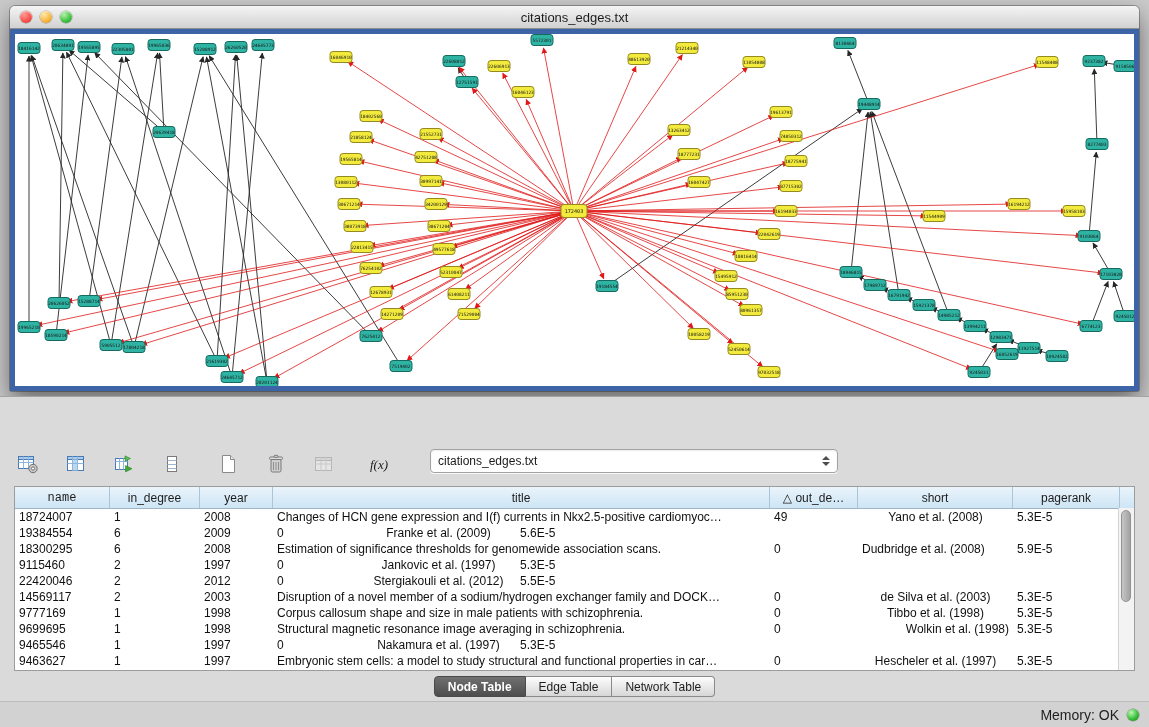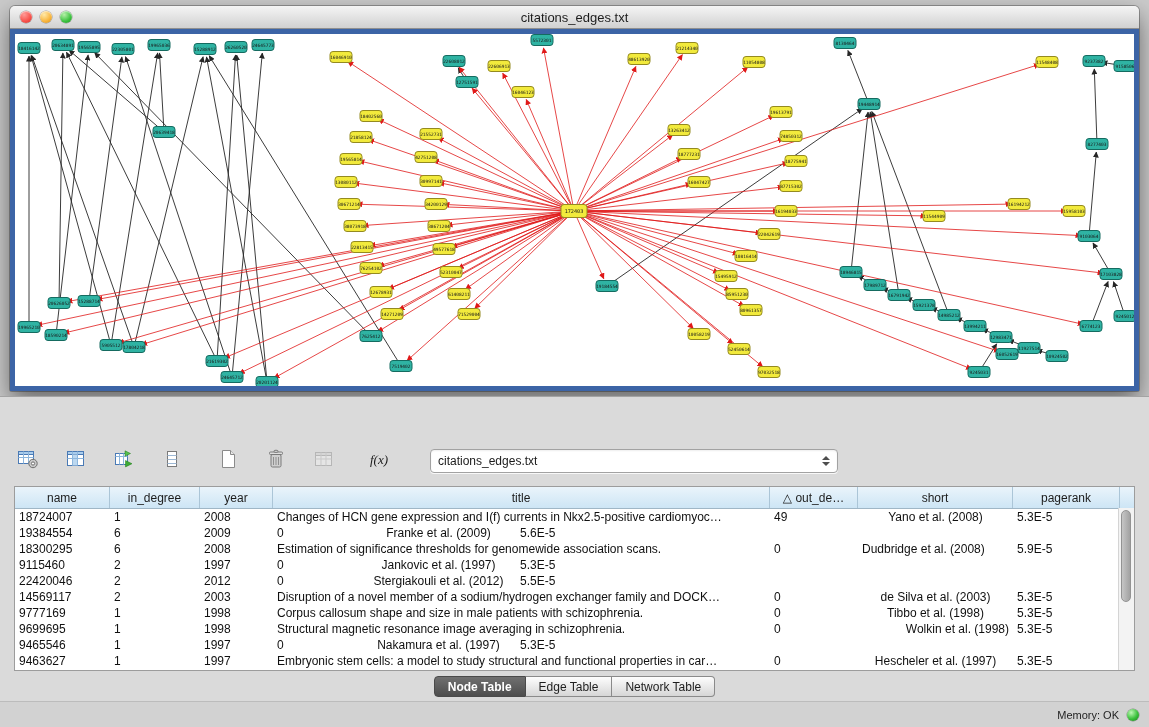--- a/index.html
+++ b/index.html
@@ -31,21 +31,21 @@
                 border-bottom:1px solid #adadad;display:flex;align-items:center;
                 padding:0 10px;position:relative}
   .panel-title{font-size:12px;color:#2e2e2e}
   .grip{position:absolute;left:565px;top:2px;width:14px;height:7px;background:#c4c4c4;
         border:1px solid #9a9a9a;border-radius:2px}
   .panel-actions{margin-left:auto;display:flex;gap:12px;align-items:center}
   .close-ic{font-size:16px;font-weight:bold;color:#2b2b2b;line-height:1}
   .panel-body{position:absolute;top:25px;left:0;right:0;bottom:0;padding:0 14px;box-sizing:border-box}
 
   .toolbar{height:50px;margin-top:14px;display:flex;align-items:center}
-  .tb-icon{width:27px;height:27px;display:flex;align-items:flex-start;justify-content:center;margin-right:21px}
+  .tb-icon{width:27px;height:27px;display:flex;align-items:flex-end;justify-content:center;margin-right:21px}
   .tb-icon svg{width:22px;height:22px}
   .tb-gap{width:8px}
   .net-select{width:392px;height:22px;background:#fff;border:1px solid #a2a2a2;border-radius:4px;
               display:flex;align-items:center;padding:0 7px;font-size:12px;color:#1b1b1b;
               margin-left:16px;box-shadow:0 1px 0 rgba(255,255,255,.8),inset 0 1px 2px rgba(0,0,0,.07)}
   .net-select .val{flex:1;white-space:nowrap;overflow:hidden}
   .sel-arrows{display:flex;flex-direction:column;gap:2px;margin-left:6px}
   .sel-arrows i{width:0;height:0;border-left:4px solid transparent;border-right:4px solid transparent;display:block}
   .sel-arrows .up{border-bottom:4px solid #4e4e4e}
   .sel-arrows .dn{border-top:4px solid #4e4e4e}
@@ -66,21 +66,21 @@
   .tabs{display:flex;justify-content:center;margin-top:5px}
   .tab{height:19px;padding:0 13px;font-size:12px;display:flex;align-items:center;
        border:1px solid #8a8a8a;border-left:none;background:linear-gradient(#fdfdfd,#d6d6d6);color:#1e1e1e}
   .tab:first-child{border-left:1px solid #8a8a8a;border-radius:4px 0 0 4px}
   .tab:last-child{border-radius:0 4px 4px 0}
   .tab.active{background:linear-gradient(#707070,#4d4d4d);color:#fff;border-color:#4a4a4a;font-weight:bold}
 
   .statusbar{position:absolute;left:0;bottom:0;width:1149px;height:26px;background:#d2d2d2;
              border-top:1px solid #bcbcbc;display:flex;align-items:center;justify-content:flex-end;
              padding-right:10px;gap:8px;box-sizing:border-box}
-  .mem-label{font-size:11px;color:#1f1f1f}
+  .mem-label{font-size:14px;color:#1f1f1f}
   .mem-orb{width:12px;height:12px;border-radius:50%;
            background:radial-gradient(circle at 35% 30%,#bdf7b3,#3ac03b 55%,#177a19);
            box-shadow:0 0 0 .5px rgba(0,0,0,.35)}
 </style>
 </head>
 <body>
 
 <div class="desktop">
 
   <div class="net-window">
@@ -642,21 +642,21 @@
           <span class="val">citations_edges.txt</span>
           <span class="sel-arrows">
               <i class="up"></i>
               <i class="dn"></i>
             </span>
         </div>
       </div>
 
       <div class="table-wrap">
         <div class="thead" id="thead">
-            <div class="th" style="width: 95px;">name</div>
+            <div class="th" style="width: 95px; font-family: Liberation Mono, monospace;">name</div>
             <div class="th" style="width: 90px;">in_degree</div>
             <div class="th" style="width: 73px;">year</div>
             <div class="th" style="width: 497px;">title</div>
             <div class="th" style="width: 88px;">△ out_de…</div>
             <div class="th" style="width: 155px;">short</div>
             <div class="th" style="width: 107px;">pagerank</div>
             <div class="th th-fill"></div>
           </div>
         <div class="tbody" id="tbody">
             <div class="tr">

